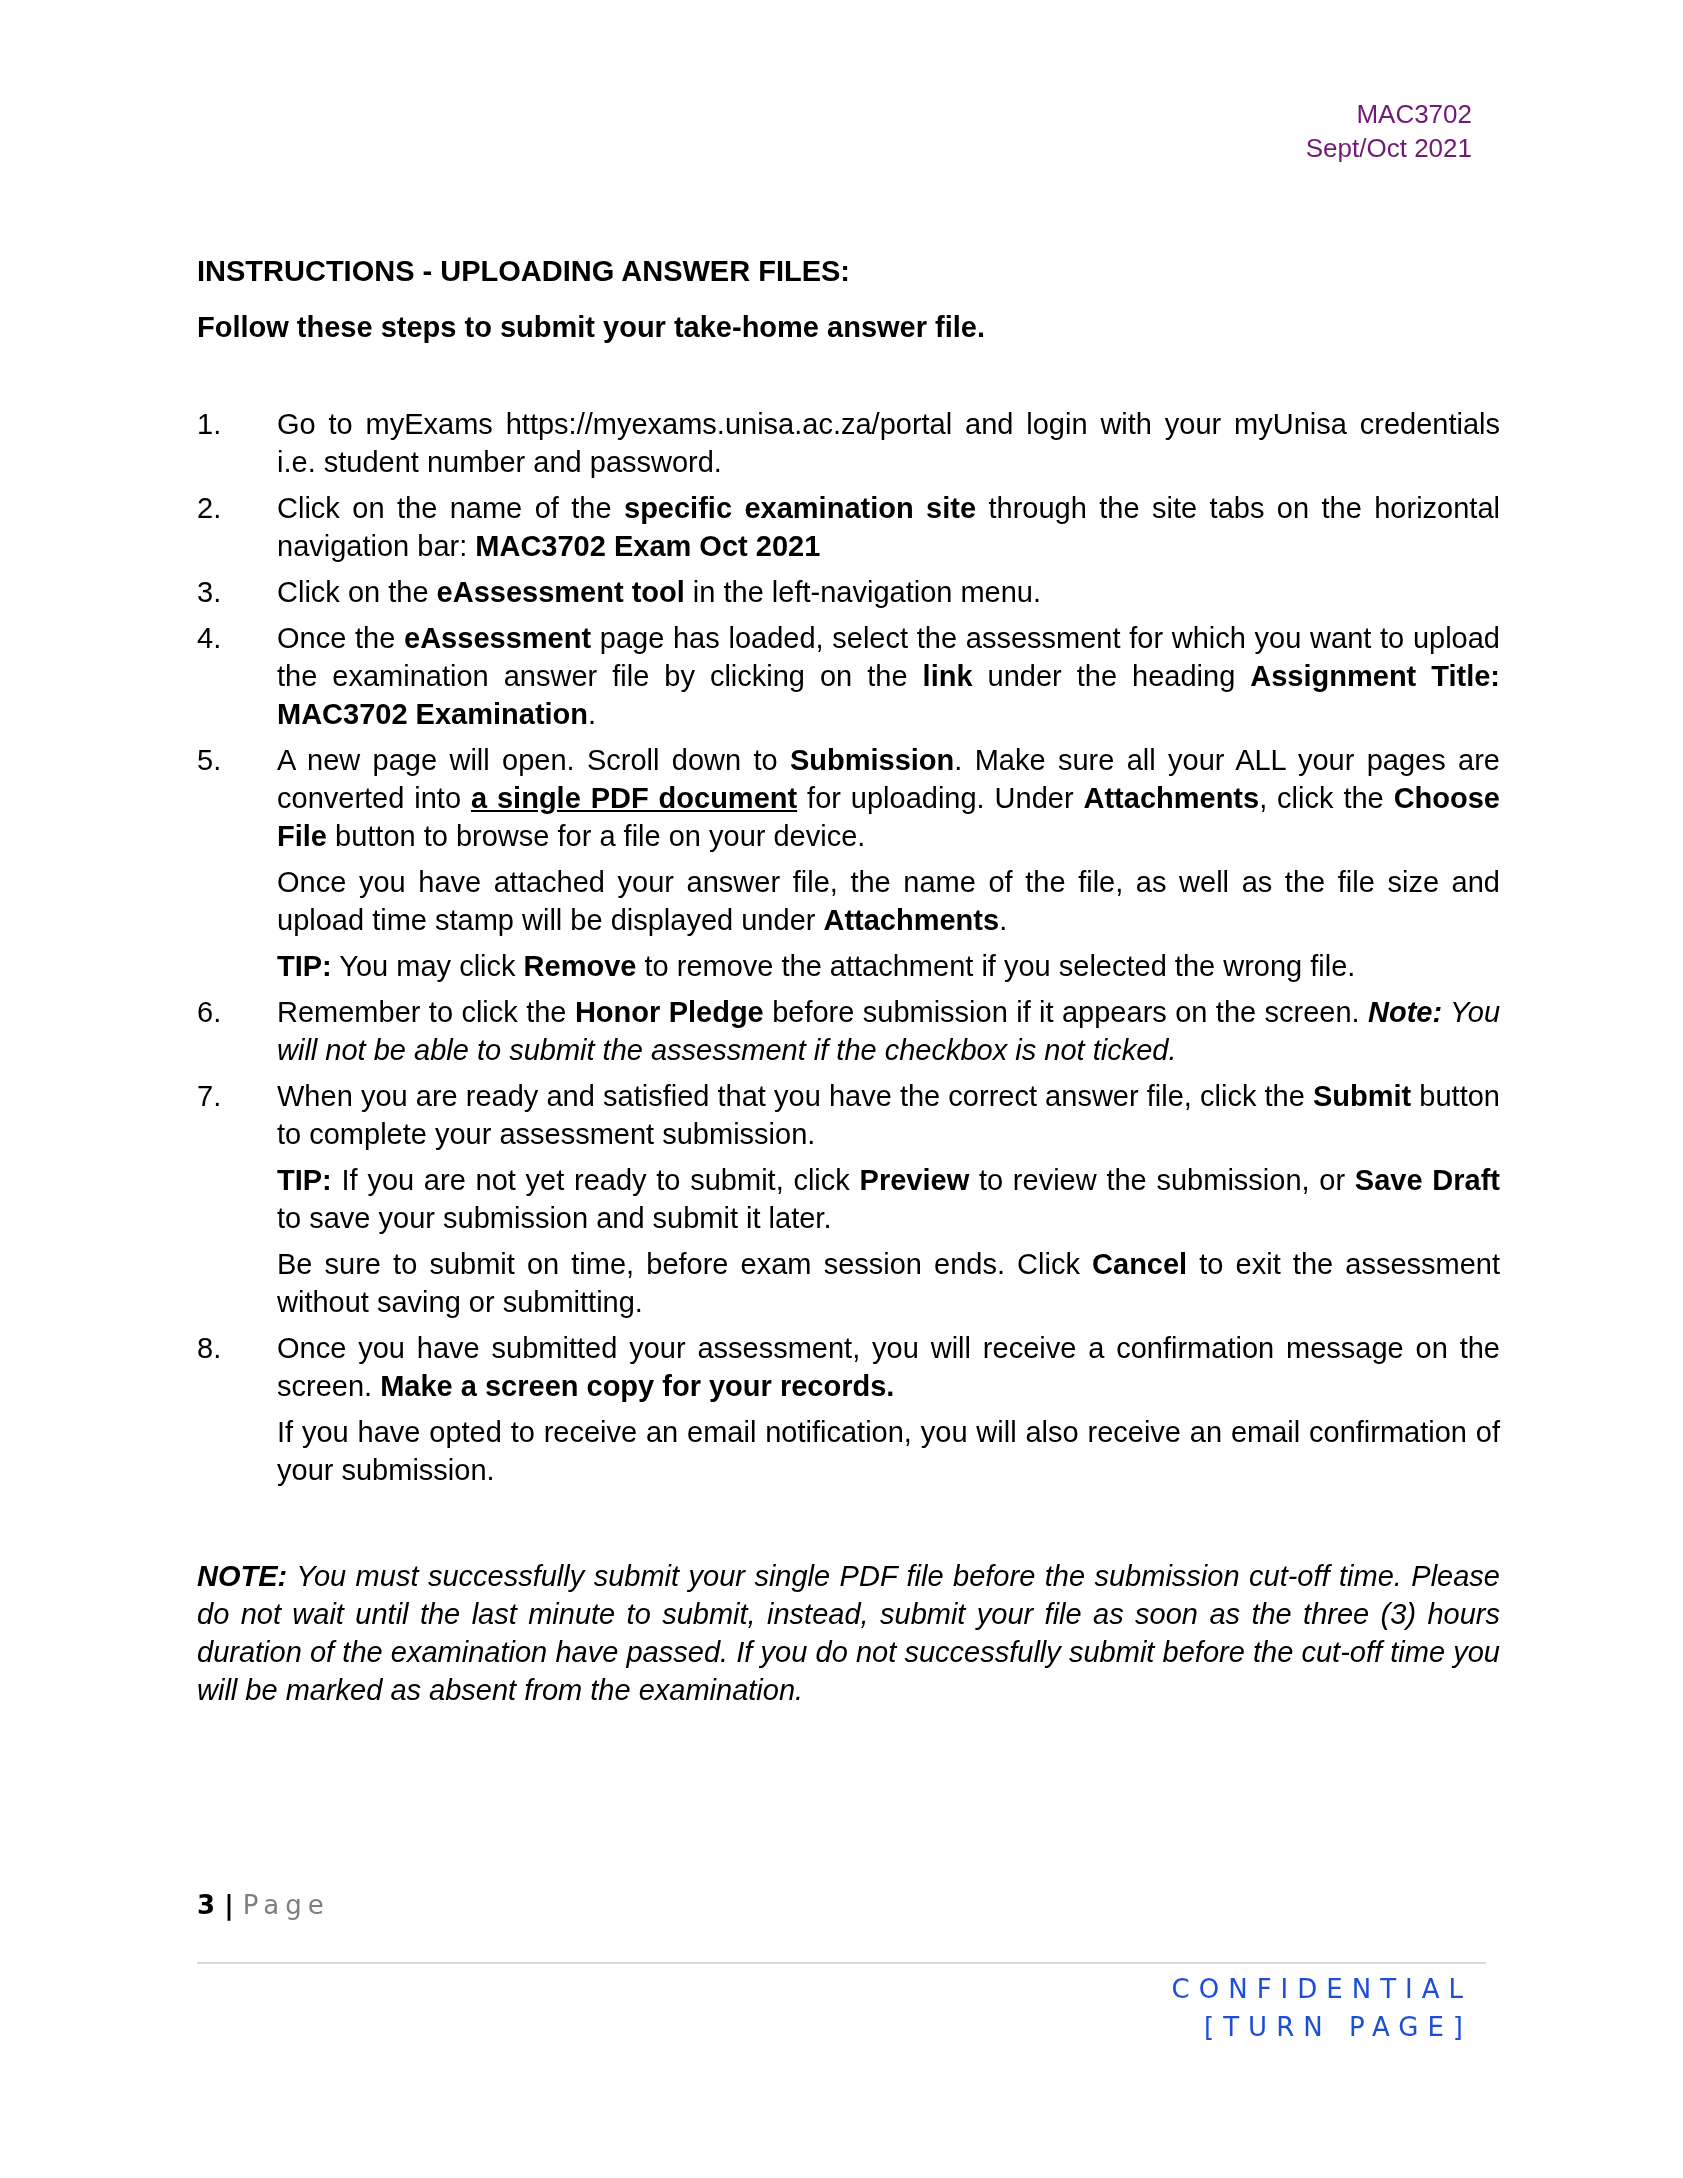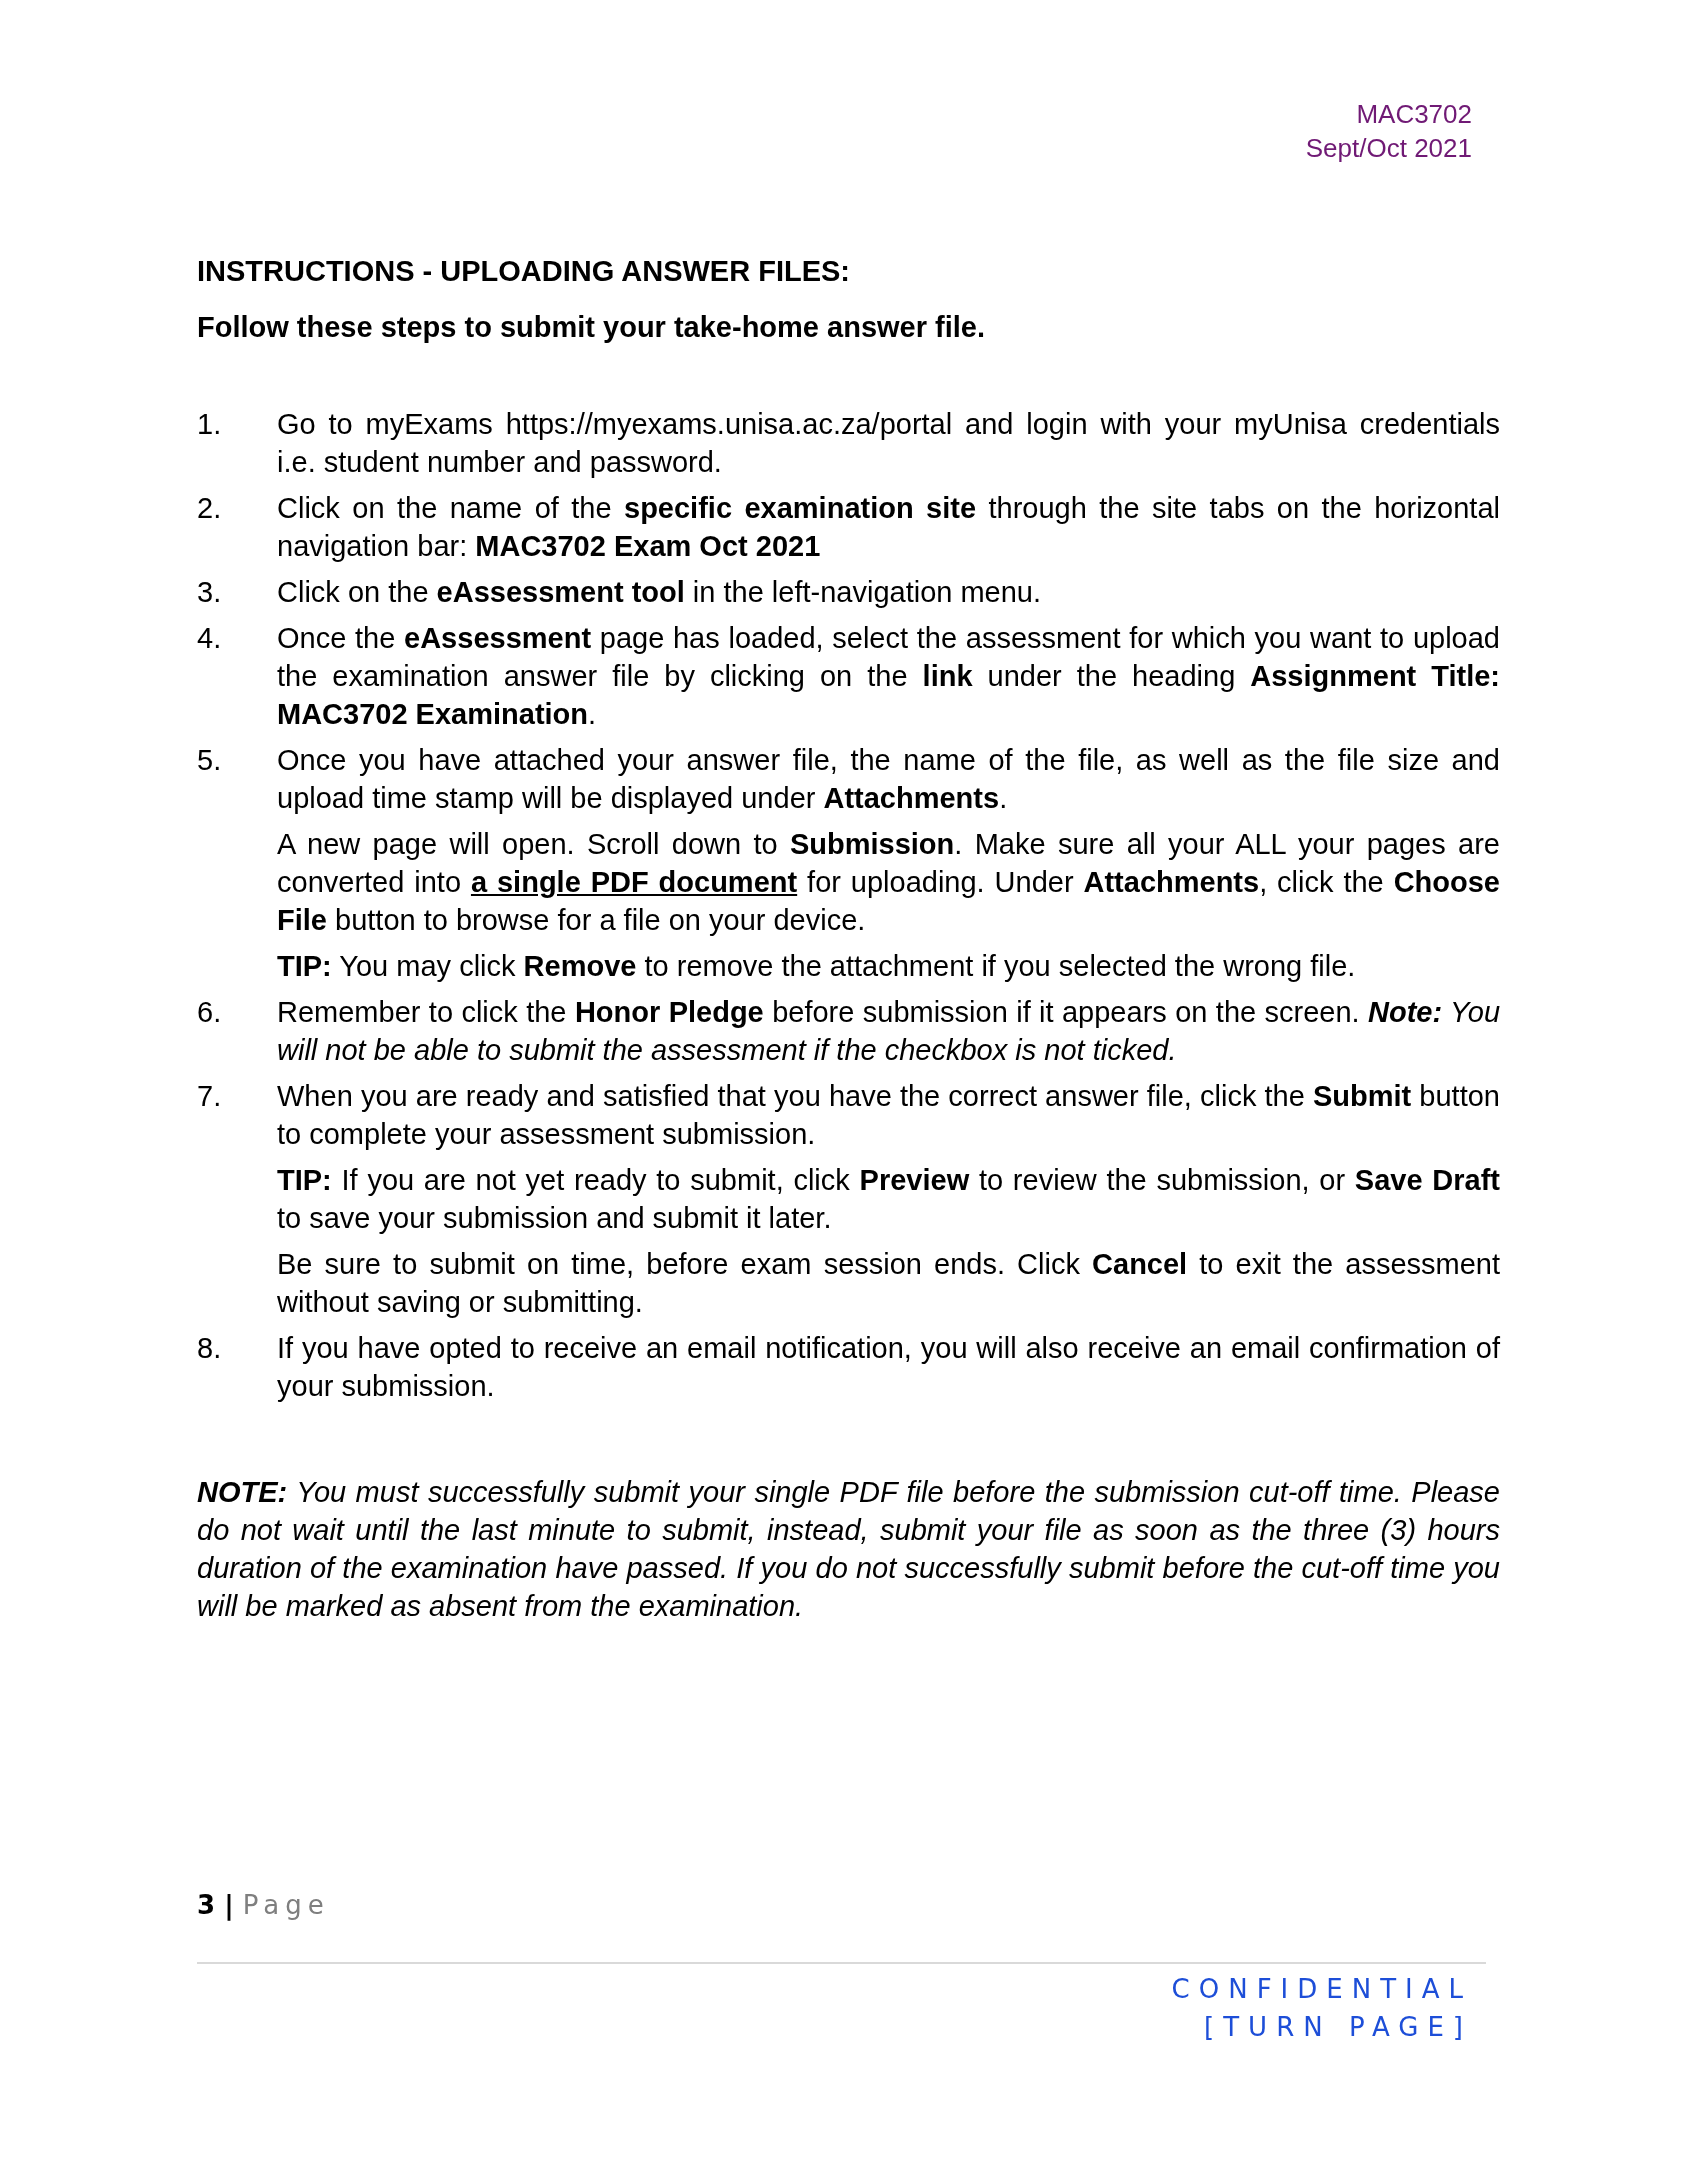--- a/index.html
+++ b/index.html
@@ -51,22 +51,22 @@
   </div>
 
   <div class="item">
     <div class="num">4.</div>
     <div class="body"><span>Once the </span><b>eAssessment</b><span> page has loaded, select the assessment for which you want to upload the examination answer file by clicking on the </span><b>link</b><span> under the heading </span><b>Assignment Title: MAC3702 Examination</b><span>.</span></div>
   </div>
 
   <div class="item">
     <div class="num">5.</div>
     <div class="body">
+      <div class="para"><span>A new page will open. Scroll down to </span><b>Submission</b><span>. Make sure all your ALL your pages are converted into </span><span class="u">a single PDF document</span><span> for uploading. Under </span><b>Attachments</b><span>, click the </span><b>Choose File</b><span> button to browse for a file on your device.</span></div>
       <div class="para"><span>Once you have attached your answer file, the name of the file, as well as the file size and upload time stamp will be displayed under </span><b>Attachments</b><span>.</span></div>
-      <div class="para"><span>A new page will open. Scroll down to </span><b>Submission</b><span>. Make sure all your ALL your pages are converted into </span><span class="u">a single PDF document</span><span> for uploading. Under </span><b>Attachments</b><span>, click the </span><b>Choose File</b><span> button to browse for a file on your device.</span></div>
       <div class="para" style="margin-bottom:0"><b>TIP:</b><span> You may click </span><b>Remove</b><span> to remove the attachment if you selected the wrong file.</span></div>
     </div>
   </div>
 
   <div class="item">
     <div class="num">6.</div>
     <div class="body"><span>Remember to click the </span><b>Honor Pledge</b><span> before submission if it appears on the screen. </span><i><b>Note:</b><span> You will not be able to submit the assessment if the checkbox is not ticked.</span></i></div>
   </div>
 
   <div class="item">
@@ -74,20 +74,21 @@
     <div class="body">
       <div class="para"><span>When you are ready and satisfied that you have the correct answer file, click the </span><b>Submit</b><span> button to complete your assessment submission.</span></div>
       <div class="para"><b>TIP:</b><span> If you are not yet ready to submit, click </span><b>Preview</b><span> to review the submission, or </span><b>Save Draft</b><span> to save your submission and submit it later.</span></div>
       <div class="para" style="margin-bottom:0"><span>Be sure to submit on time, before exam session ends. Click </span><b>Cancel</b><span> to exit the assessment without saving or submitting.</span></div>
     </div>
   </div>
 
   <div class="item">
     <div class="num">8.</div>
     <div class="body">
+      <div class="para"><span>Once you have submitted your assessment, you will receive a confirmation message on the screen. </span><b>Make a screen copy for your records.</b></div>
       <div class="para" style="margin-bottom:0">If you have opted to receive an email notification, you will also receive an email confirmation of your submission.</div>
     </div>
   </div>
 
   <div class="note"><b>NOTE:</b><span> You must successfully submit your single PDF file before the submission cut-off time. Please do not wait until the last minute to submit, instead, submit your file as soon as the three (3) hours duration of the examination have passed. If you do not successfully submit before the cut-off time you will be marked as absent from the examination.</span></div>
 </div>
 
 <div class="footer-rule"></div>
 <div class="footer-left"><span class="pn">3</span><span class="pn"> | </span><span class="pg">Page</span></div>
 <div class="footer-right">

